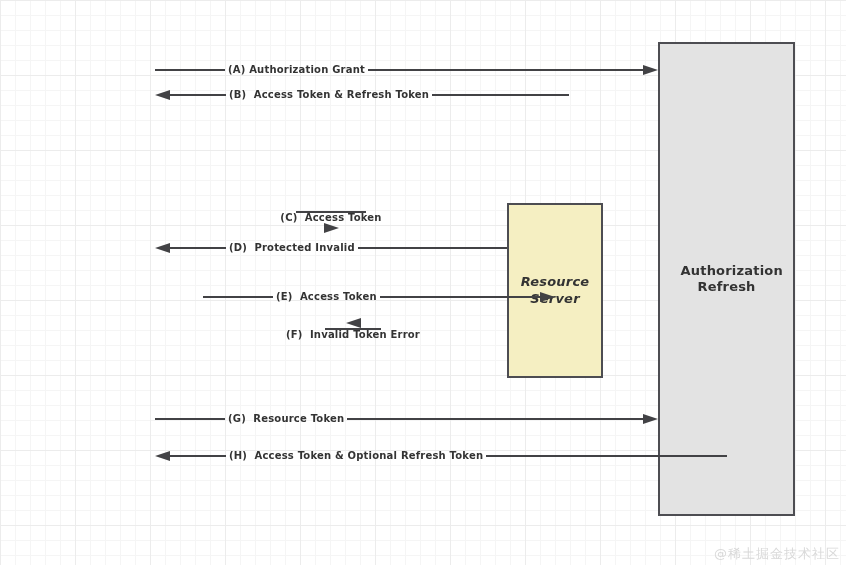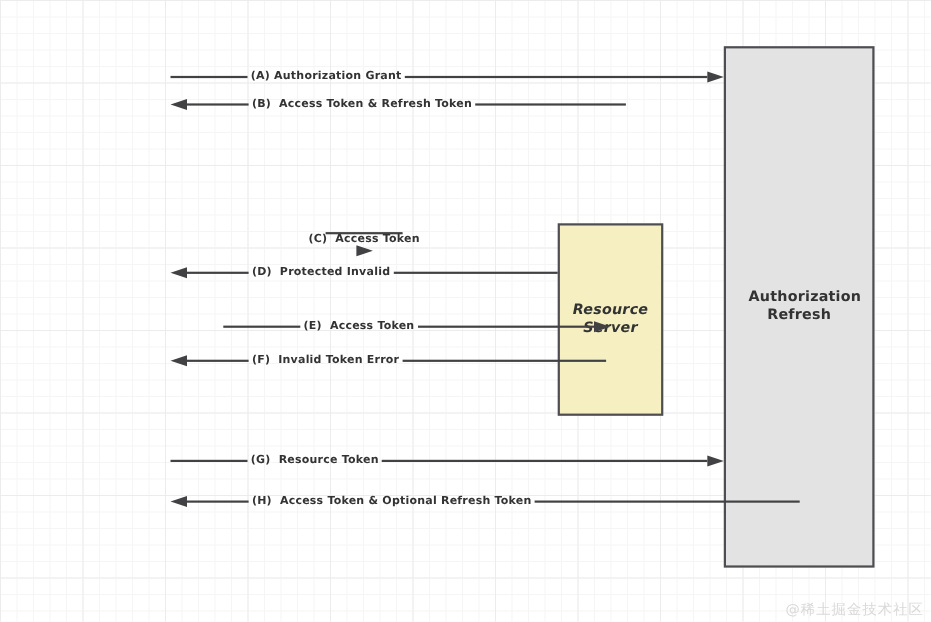--- a/index.html
+++ b/index.html
@@ -65,21 +65,21 @@
     border-bottom: 5px solid transparent;
   }
   .head-r { border-left: 15px solid #424245; }
   .head-l { border-right: 15px solid #424245; }
 
   .a-A { left: 155px; top: 60px;  width: 503px; }
   .a-B { left: 155px; top: 85px;  width: 414px; }
   .a-C { left: 155px; top: 211px; width: 352px; flex-direction: column; }
   .a-D { left: 155px; top: 238px; width: 352px; }
   .a-E { left: 155px; top: 287px; width: 352px; margin-left: 48px; }
-  .a-F { left: 155px; top: 318px; width: 396px; }
+  .a-F { left: 155px; top: 318px; width: 396px; flex-direction: column; }
   .a-G { left: 155px; top: 409px; width: 503px; }
   .a-H { left: 155px; top: 446px; width: 572px; }
 
   .watermark {
     position: absolute;
     right: 6px;
     bottom: 2px;
     font-size: 13px;
     color: #d9d9d9;
     letter-spacing: 1px;

